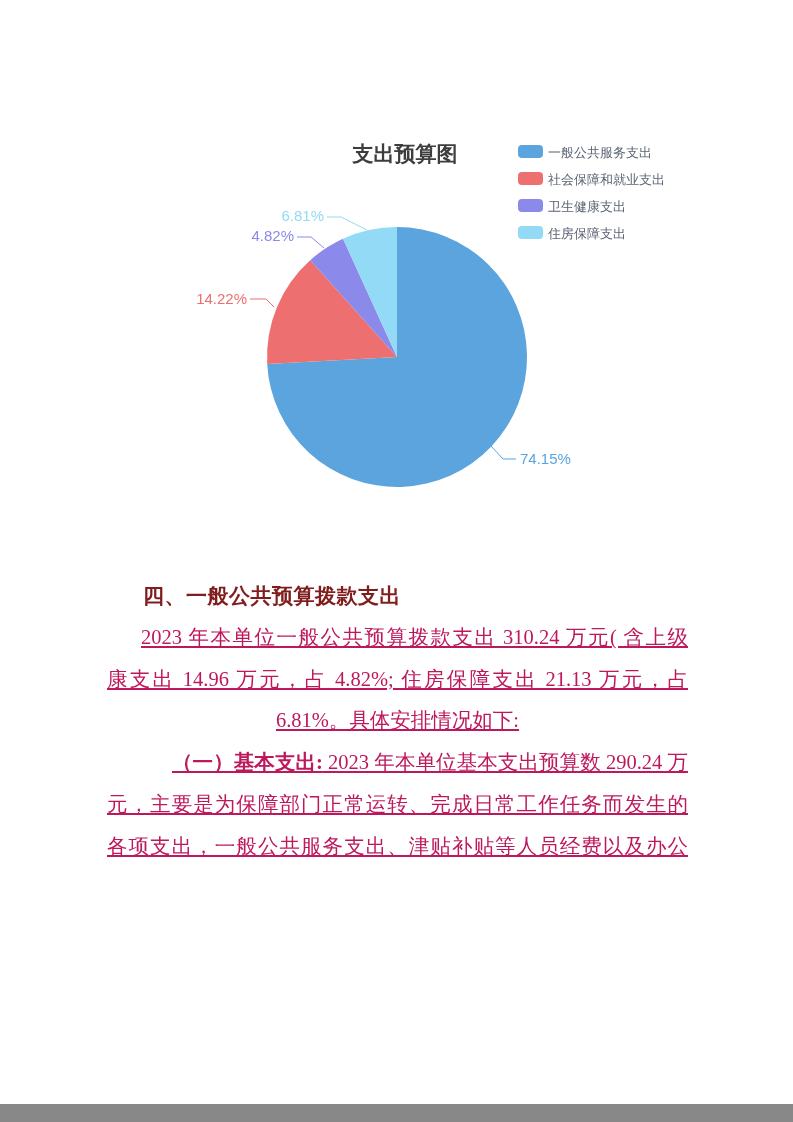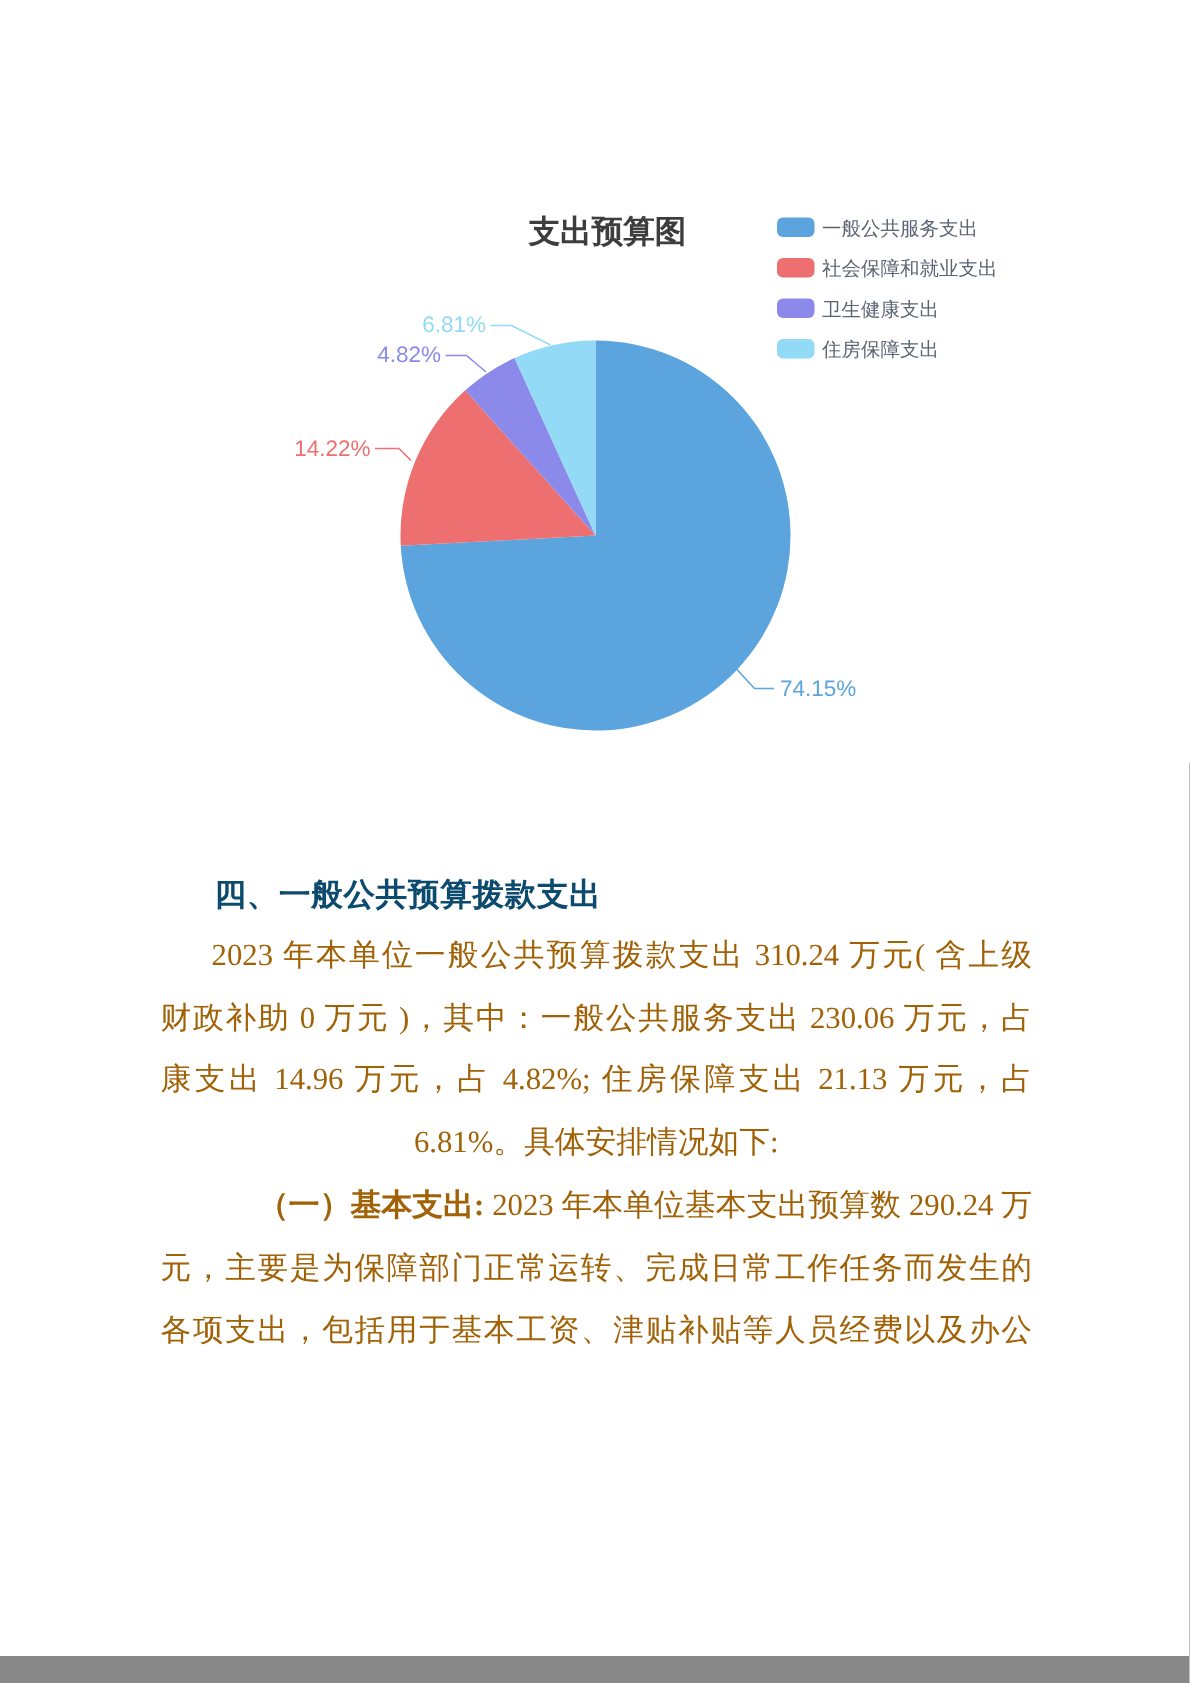--- a/index.html
+++ b/index.html
@@ -30,32 +30,33 @@
     font-family: "Liberation Sans", "DejaVu Sans", sans-serif;
     font-size: 15px;
   }
   #doc-heading {
     position: absolute;
     left: 143px;
     top: 582px;
     font-family: "Liberation Sans", "DejaVu Sans", sans-serif;
     font-size: 21px;
     font-weight: bold;
-    color: #0c4a6e;
+    color: #7f1d1d;
     letter-spacing: 0.5px;
     white-space: nowrap;
   }
   #doc-body {
     position: absolute;
     left: 107px;
     top: 617px;
     width: 581px;
     font-size: 20.5px;
     line-height: 41.7px;
-    color: #a16207;
+    color: #be185d;
+    text-decoration: underline;
   }
   .line { width: 581px; text-align: center; }
   .j { text-align: justify; text-align-last: justify; }
   .indent1 { text-indent: 34px; }
   .indent2 { text-indent: 46px; }
   .b { font-weight: bold; margin-left: 19px; }
 </style>
 </head>
 <body>
 
@@ -98,21 +99,20 @@
       <text class="pct-label" x="247" y="304" text-anchor="end" fill="#ed6f6f">14.22%</text>
       <text class="pct-label" x="294" y="241" text-anchor="end" fill="#8b89ea">4.82%</text>
       <text class="pct-label" x="324" y="221" text-anchor="end" fill="#92daf5">6.81%</text>
     </g>
   </svg>
 
   <div id="doc-heading">四、一般公共预算拨款支出</div>
 
   <div id="doc-body">
     <div class="line j indent1">2023 年本单位一般公共预算拨款支出 310.24 万元( 含上级</div>
-    <div class="line j">财政补助 0 万元 )，其中：一般公共服务支出 230.06 万元，占</div>
     <div class="line j">康支出 14.96 万元，占 4.82%; 住房保障支出 21.13 万元，占</div>
     <div class="line">6.81%。具体安排情况如下:</div>
     <div class="line j indent2"><span class="b">（一）基本支出:</span><span> 2023 年本单位基本支出预算数 290.24 万</span></div>
     <div class="line j">元，主要是为保障部门正常运转、完成日常工作任务而发生的</div>
-    <div class="line j">各项支出，包括用于基本工资、津贴补贴等人员经费以及办公</div>
+    <div class="line j">各项支出，一般公共服务支出、津贴补贴等人员经费以及办公</div>
   </div>
 
 </div>
 
 </body></html>

